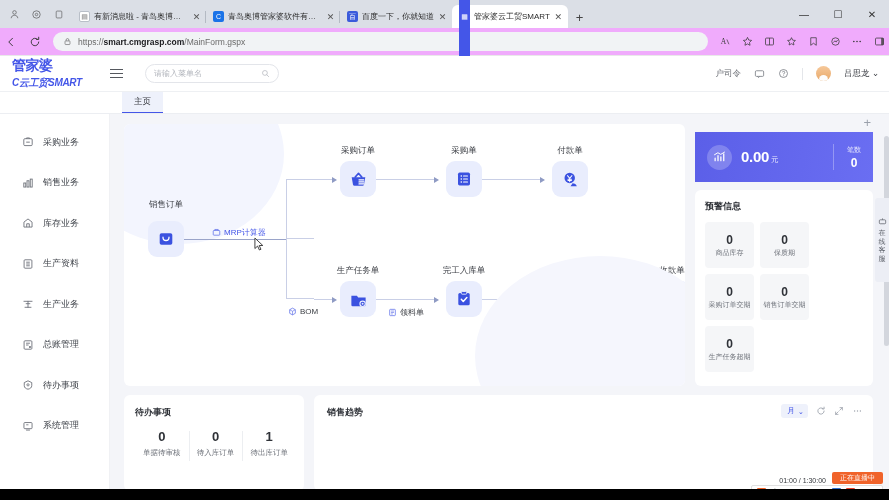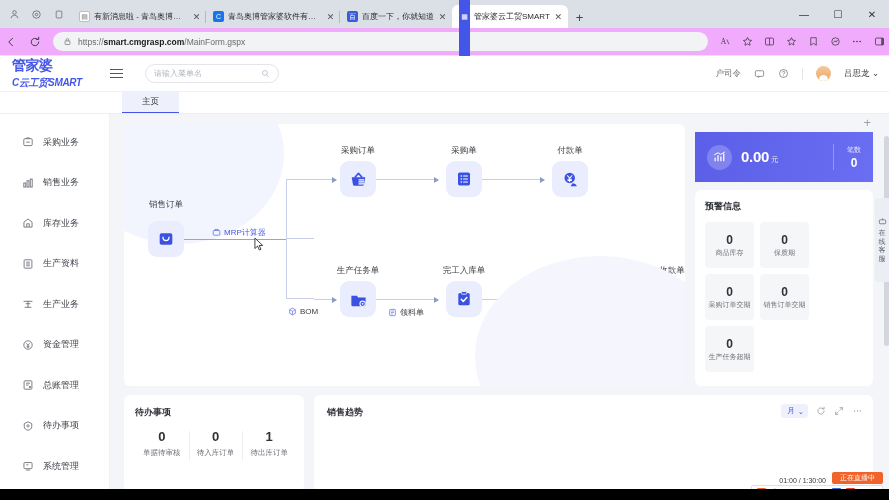--- a/index.html
+++ b/index.html
@@ -167,21 +167,21 @@
   .uname { font-size: 8.5px; color: #3a3d43; }
 
   
   .tabbar {
     height: 22px; background: #fff;
     display: flex; align-items: stretch;
     padding-left: 122px;
     border-bottom: 1px solid #eceef2;
   }
   .page-tab {
-    padding: 0 20px;
+    padding: 0 12px;
     display: flex; align-items: center;
     font-size: 8.5px; color: #3a3d43;
     background: #eef1fb;
     border-bottom: 1.5px solid #4456e8;
   }
 
   
   .app-body { display: flex; height: 386px; }
   .sidebar {
     width: 110px; background: #fff;
@@ -638,29 +638,20 @@
           <span>生产资料</span>
         </div>
         <div class="side-item">
           <span class="side-ico">
             <svg width="12" height="12" viewBox="0 0 16 16">
                 <path d="M2.6 4.4h10.8M8 4.4v8M4 12.4h8" stroke="#6e727a" stroke-width="1.2" stroke-linecap="round"></path>
                 <path d="M5 7.6h6" stroke="#6e727a" stroke-width="1.2"></path>
               </svg>
           </span>
           <span>生产业务</span>
-        </div>
-        <div class="side-item">
-          <span class="side-ico">
-            <svg width="12" height="12" viewBox="0 0 16 16">
-                <circle cx="8" cy="8" r="5.6" fill="none" stroke="#6e727a" stroke-width="1.2"></circle>
-                <path d="M5.8 5.6 L8 8.3 l2.2-2.7M8 8.3v3.2M6.2 9.4h3.6M6.2 10.8h3.6" fill="none" stroke="#6e727a" stroke-width="1.1"></path>
-              </svg>
-          </span>
-          <span>资金管理</span>
         </div>
         <div class="side-item">
           <span class="side-ico">
             <svg width="12" height="12" viewBox="0 0 16 16">
                 <rect x="2.8" y="2.4" width="10.4" height="11.2" rx="1.2" fill="none" stroke="#6e727a" stroke-width="1.2"></rect>
                 <path d="M5.4 5.6h5.2M5.4 8h3.4" stroke="#6e727a" stroke-width="1.2"></path>
                 <circle cx="10.6" cy="10.6" r="1.4" fill="#6e727a"></circle>
               </svg>
           </span>
           <span>总账管理</span>

